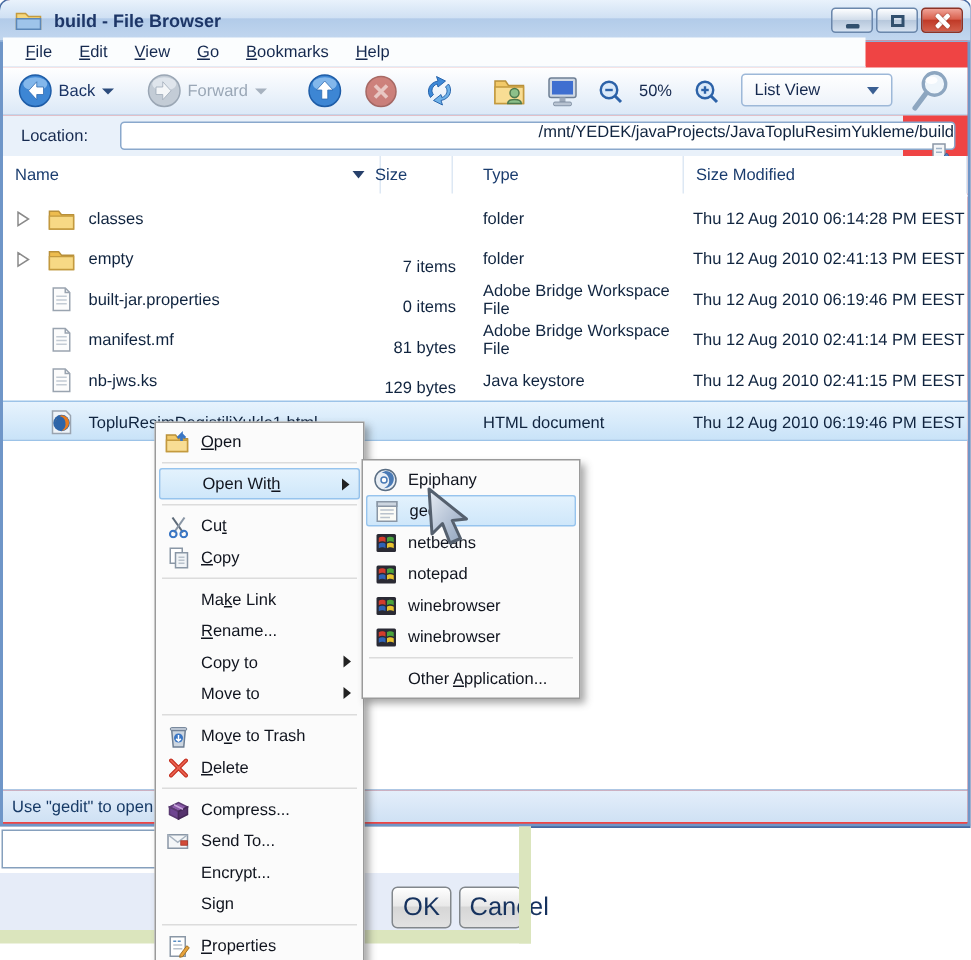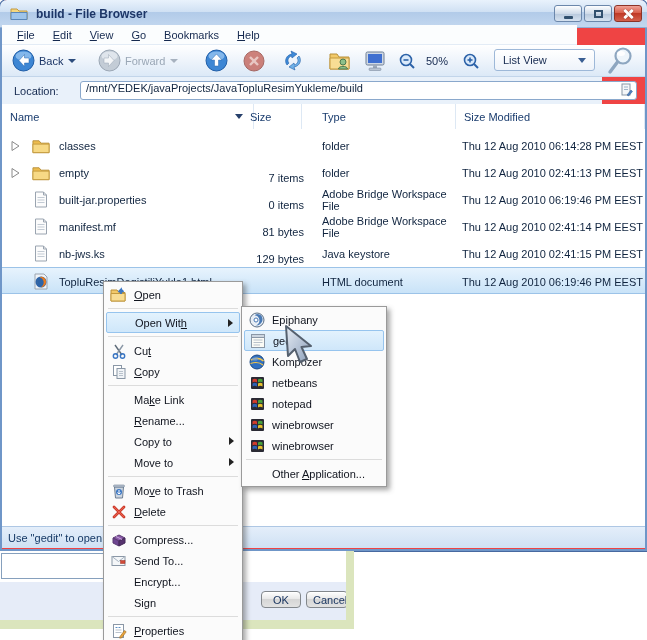--- a/index.html
+++ b/index.html
@@ -45,21 +45,21 @@
     background:linear-gradient(180deg,#ffffff,#eef3fa);border:1px solid #9db8d8;border-radius:3px;
     display:flex;align-items:center;color:#15294f;}
   .combo-text{margin-left:8px;flex:1;}
   .combo-arrow{margin-right:8px;width:0;height:0;border-left:4px solid transparent;border-right:4px solid transparent;border-top:5px solid #3a5f93;}
   .zoom-pct{color:#15294f;}
 
   .locationbar{position:absolute;left:0;top:77px;width:600px;height:27px;
     background:#e9f1fa;border-bottom:4px solid #000000;display:flex;align-items:center;}
   .loc-label{margin-left:12px;color:#15294f;}
   .loc-input{position:absolute;left:78px;top:4px;width:557px;height:19px;box-sizing:border-box;
-    background:#fff;border:1px solid #8aa8cc;border-radius:3px;display:flex;align-items:flex-start;}
+    background:#fff;border:1px solid #8aa8cc;border-radius:3px;display:flex;align-items:flex-end;flex-direction:column;}
   .loc-text{margin-left:5px;flex:1;color:#10243f;}
   .loc-icon{margin-right:3px;}
 
   .colheader{position:absolute;left:0;top:104px;width:643px;height:26px;background:#ffffff;
     border-bottom:1px solid #ccdcee;}
   .hcell{position:absolute;top:0;height:25px;display:flex;align-items:center;color:#1a3c6e;border-right:1px solid #dde8f4;box-sizing:border-box;}
   .hcell span{margin-left:8px;}
   .sort-arrow{position:absolute;left:233px;top:10px;width:0;height:0;border-left:4px solid transparent;border-right:4px solid transparent;border-top:5px solid #27406b;}
 
   .filelist{position:absolute;left:0;top:130px;width:643px;height:396px;background:#fff;}
@@ -77,23 +77,23 @@
 
   .statusbar{position:absolute;left:0;top:526px;width:643px;height:21px;
     background:linear-gradient(180deg,#e4eefa,#cfe1f4);border-top:1px solid #aec7e4;
     display:flex;align-items:center;color:#173a66;}
   .statusbar span{margin-left:6px;}
 
   
   .bg-dialog{position:absolute;left:0;top:551px;width:354px;height:78px;background:#ffffff;}
   .dlg-input{position:absolute;left:1px;top:2px;width:226px;height:26px;box-sizing:border-box;background:#fff;border:1px solid #86a0bd;}
   .dlg-panel{position:absolute;left:0;top:31px;width:346px;height:38px;background:#e6ecf8;}
-  .dlg-btn{position:absolute;top:9px;height:17px;border:1px solid #82878c;border-radius:4px;
+  .dlg-btn{position:absolute;top:9px;height:28px;border:1px solid #82878c;border-radius:4px;
     background:linear-gradient(180deg,#fefefe,#e9e9e9 45%,#d6d6d6 50%,#e2e2e2);
-    color:#16325e;font-family:inherit;font-size:11px;box-shadow:inset 0 1px 0 #fff;}
+    color:#16325e;font-family:inherit;font-size:17px;box-shadow:inset 0 1px 0 #fff;}
   .dlg-btn.ok{left:261px;width:40px;}
   .dlg-btn.cancel{left:306px;width:42px;}
   .dlg-green-right{position:absolute;left:346px;top:0;width:8px;height:78px;background:#dbe5bd;}
   .dlg-green-bottom{position:absolute;left:0;top:69px;width:354px;height:9px;background:#dbe5bd;}
 
   
   .menu{position:absolute;background:#fbfbfb;border:1px solid #9a9a9a;box-sizing:border-box;
     box-shadow:3px 3px 5px rgba(60,60,60,.45);padding:2px 0;z-index:20;}
   .ctx{left:103px;top:281px;width:140px;}
   .sub{left:241px;top:306px;width:146px;z-index:21;}
@@ -589,31 +589,20 @@
             <rect x="1.5" y="1.5" width="13" height="3" fill="#cdd6e0" stroke="#8a97a6"></rect>
             <line x1="3.5" y1="7" x2="12.5" y2="7" stroke="#b9c2cc"></line>
             <line x1="3.5" y1="9.5" x2="12.5" y2="9.5" stroke="#b9c2cc"></line>
             <line x1="3.5" y1="12" x2="10" y2="12" stroke="#b9c2cc"></line>
           </svg>
         </span>
         <span class="mlabel">gedit</span>
       </div>
       <div class="mitem">
         <span class="micon icn">
-          <svg width="16" height="16" viewBox="0 0 16 16">
-            <circle cx="8" cy="8" r="7" fill="#2f6fc1" stroke="#1d4a85"></circle>
-            <path d="M2 6 C6 4 11 4 14.5 7" fill="none" stroke="#f2c44a" stroke-width="1.6"></path>
-            <path d="M1.5 9.5 C6 8 11 8.5 14 11" fill="none" stroke="#f2c44a" stroke-width="1.2"></path>
-            <ellipse cx="6" cy="5" rx="3" ry="1.8" fill="#6fa0dd" opacity="0.7"></ellipse>
-          </svg>
-        </span>
-        <span class="mlabel">Kompozer</span>
-      </div>
-      <div class="mitem">
-        <span class="micon icn">
           <svg width="15" height="14" viewBox="0 0 15 14">
             <rect x="1" y="1" width="13" height="12" rx="1" fill="#2a2a34"></rect>
             <path d="M2.5 3.5 C4 2.5 6 2.8 7 3.5 L7 6.5 C6 5.8 4 5.5 2.5 6.5 Z" fill="#d33c2c"></path>
             <path d="M8 3.5 C9 2.8 11 2.5 12.5 3.5 L12.5 6.5 C11 5.5 9 5.8 8 6.5 Z" fill="#4aa33c"></path>
             <path d="M2.5 7.5 C4 6.5 6 6.8 7 7.5 L7 10.5 C6 9.8 4 9.5 2.5 10.5 Z" fill="#2f62b5"></path>
             <path d="M8 7.5 C9 6.8 11 6.5 12.5 7.5 L12.5 10.5 C11 9.5 9 9.8 8 10.5 Z" fill="#e8c22e"></path>
           </svg>
         </span>
         <span class="mlabel">netbeans</span>
       </div>

